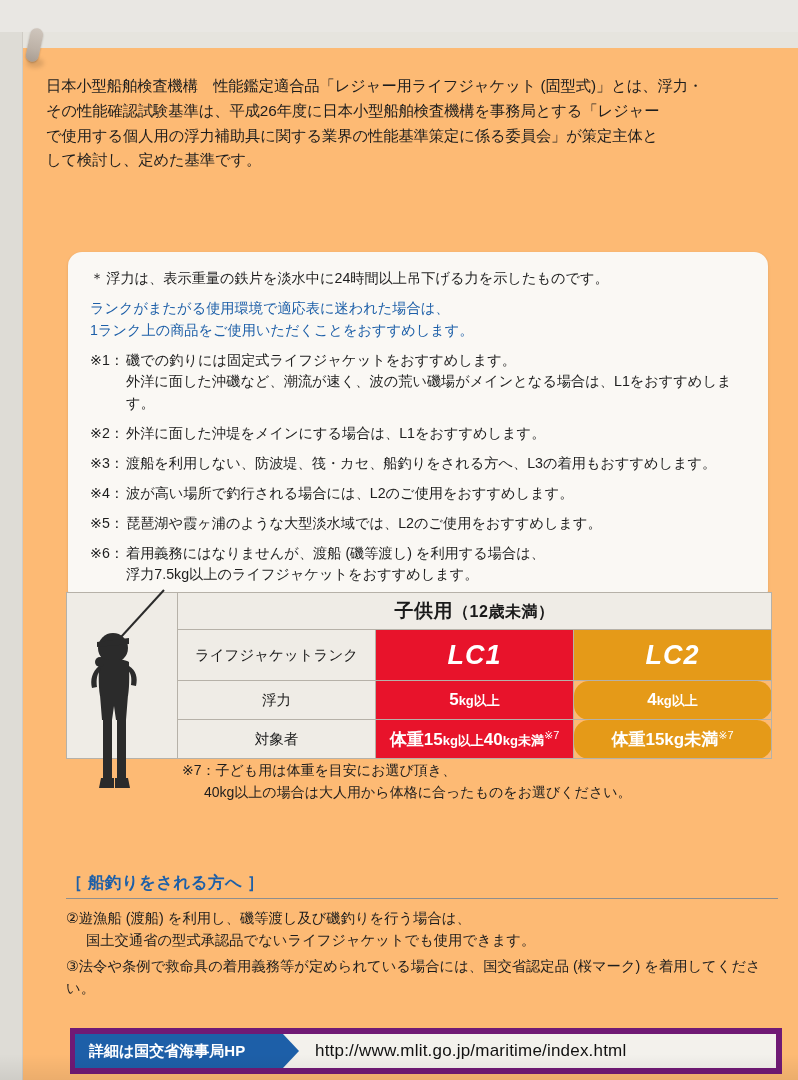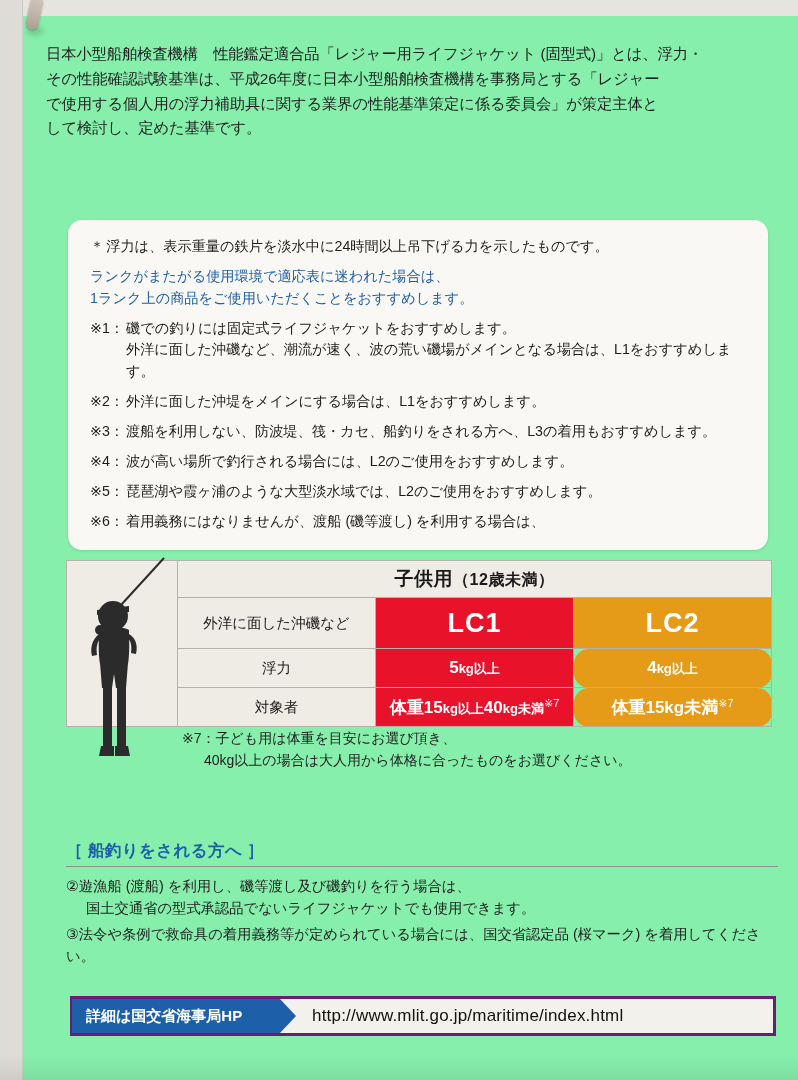--- a/index.html
+++ b/index.html
@@ -12,21 +12,22 @@
     background: #e9e7e3;
     font-family: "Liberation Sans", "DejaVu Sans", sans-serif;
     color: #1a1a1a;
     position: relative;
     overflow: hidden;
   }
   
   .page {
     position: absolute;
     inset: 0;
-    background: #86efac;
+    background: #fdba74;
+    margin-top: 32px;
   }
   .left-strip {
     position: absolute;
     left: 0; top: 0; bottom: 0;
     width: 22px;
     background: #dedcd6;
     border-right: 1px solid #cfccc5;
   }
   .top-strip {
     position: absolute;
@@ -135,20 +136,21 @@
     background: #efece6;
     font-size: 14.5px;
     height: 46px;
   }
   .lc-head {
     color: #fff;
     font-size: 27px;
     font-weight: bold;
     height: 50px;
     letter-spacing: 1px;
+    font-style: italic;
   }
   .lc1 { background: #e8132b; }
   .lc2 { background: #e59a18; }
   .cell-red { background: #e8132b; color: #fff; }
   .cell-org { background: #e59a18; color: #fff; border-radius: 15px; }
   .val-big { font-size: 17px; font-weight: bold; }
   .val-unit { font-size: 13px; font-weight: bold; }
   .val-sup { font-size: 11px; vertical-align: super; }
   .row-h { height: 38px; }
 
@@ -199,21 +201,21 @@
   }
   .boat-item .ind { display: block; margin-left: 20px; }
 
   .url-bar {
     position: absolute;
     left: 48px;
     top: 996px;
     width: 700px;
     height: 34px;
     background: #f3f1ec;
-    border: 3px solid #701a75;
+    border: 6px solid #701a75;
     display: flex;
     align-items: center;
   }
   .url-tag {
     background: #1d5fa8;
     color: #fff;
     font-size: 15px;
     font-weight: bold;
     height: 34px;
     display: flex;
@@ -303,36 +305,37 @@
 
       <div class="note-line">
         <span class="note-mark">※5：</span>
         <span class="note-body">琵琶湖や霞ヶ浦のような大型淡水域では、L2のご使用をおすすめします。</span>
       </div>
 
       <div class="note-line">
         <span class="note-mark">※6：</span>
         <span class="note-body">
           <span style="display:block">着用義務にはなりませんが、渡船 (磯等渡し) を利用する場合は、</span>
+          <span style="display:block">浮力7.5kg以上のライフジャケットをおすすめします。</span>
         </span>
       </div>
 
     </div>
 
     <div class="table-wrap">
       <table class="jacket">
         <tbody>
             <tr>
           <td class="col-sil sil-cell" rowspan="4"></td>
           <td class="hdr-title" colspan="3">
             <span>子供用</span><span class="small">（12歳未満）</span>
           </td>
         </tr>
         <tr>
-          <td class="col-lbl lbl-cell">外洋に面した沖磯など</td>
+          <td class="col-lbl lbl-cell">ライフジャケットランク</td>
           <td class="lc-head lc1">LC1</td>
           <td class="lc-head lc2">LC2</td>
         </tr>
         <tr>
           <td class="col-lbl lbl-cell row-h">浮力</td>
           <td class="cell-red row-h">
             <span class="val-big">5</span><span class="val-unit">kg以上</span>
           </td>
           <td class="cell-org row-h">
             <span class="val-big">4</span><span class="val-unit">kg以上</span>

